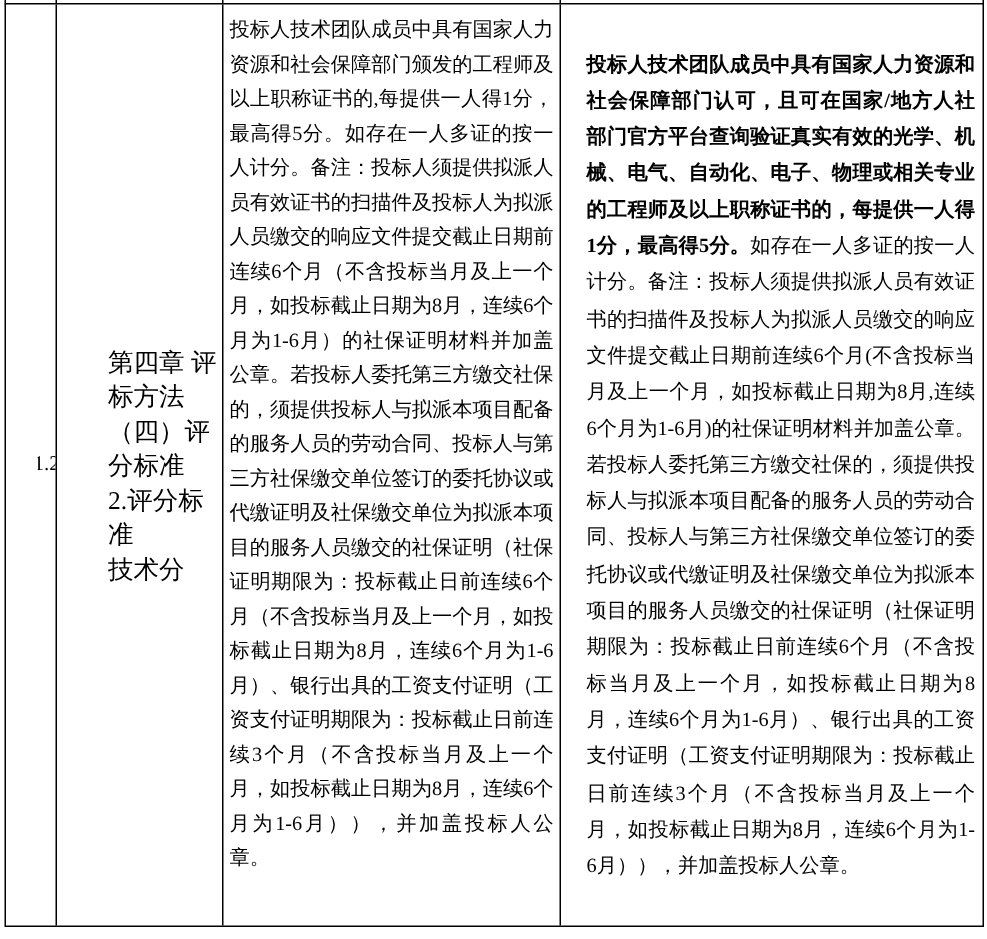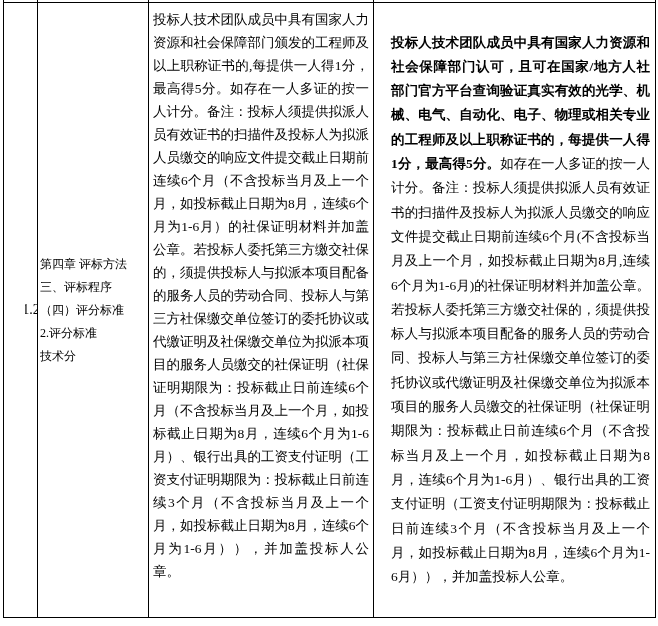--- a/index.html
+++ b/index.html
@@ -58,22 +58,23 @@
     align-items: center;
     justify-content: center;
     font-size: 14px;
     margin-left: 21px;
   }
   .cell-section {
     display: flex;
     flex-direction: column;
     justify-content: center;
     padding: 0 2px;
-    font-size: 12px;
+    font-size: 17px;
     line-height: 23px;
+    margin-left: 32px;
   }
   .cell-section .sec-line {
     text-align: left;
     word-break: break-all;
   }
   .cell-original {
     padding: 5px 4px 0 4px;
     font-size: 13.5px;
     line-height: 23px;
     text-align: justify;
@@ -108,21 +109,20 @@
   <div class="stub" style="left:655px"></div>
 
   <div class="tbl">
 
     <div class="cell cell-id">
       <span>1.2</span>
     </div>
 
     <div class="cell cell-section">
       <div class="sec-line">第四章 评标方法</div>
-      <div class="sec-line">三、评标程序</div>
       <div class="sec-line">（四）评分标准</div>
       <div class="sec-line">2.评分标准</div>
       <div class="sec-line">技术分</div>
     </div>
 
     <div class="cell cell-original">
       <span>投标人技术团队成员中具有国家人力资源和社会保障部门颁发的工程师及以上职称证书的,每提供一人得1分，最高得5分。如存在一人多证的按一人计分。备注：投标人须提供拟派人员有效证书的扫描件及投标人为拟派人员缴交的响应文件提交截止日期前连续6个月（不含投标当月及上一个月，如投标截止日期为8月，连续6个月为1-6月）的社保证明材料并加盖公章。若投标人委托第三方缴交社保的，须提供投标人与拟派本项目配备的服务人员的劳动合同、投标人与第三方社保缴交单位签订的委托协议或代缴证明及社保缴交单位为拟派本项目的服务人员缴交的社保证明（社保证明期限为：投标截止日前连续6个月（不含投标当月及上一个月，如投标截止日期为8月，连续6个月为1-6月）、银行出具的工资支付证明（工资支付证明期限为：投标截止日前连续3个月（不含投标当月及上一个月，如投标截止日期为8月，连续6个月为1-6月）），并加盖投标人公章。</span>
     </div>
 
     <div class="cell cell-revised">

